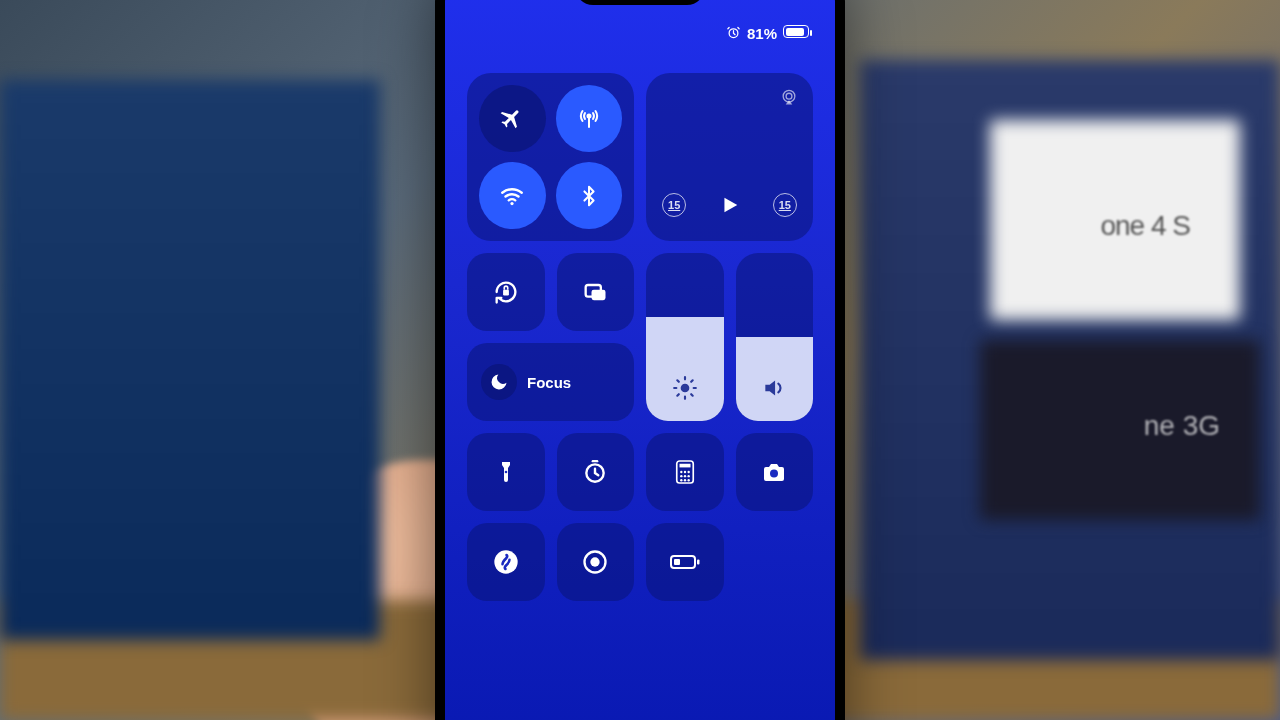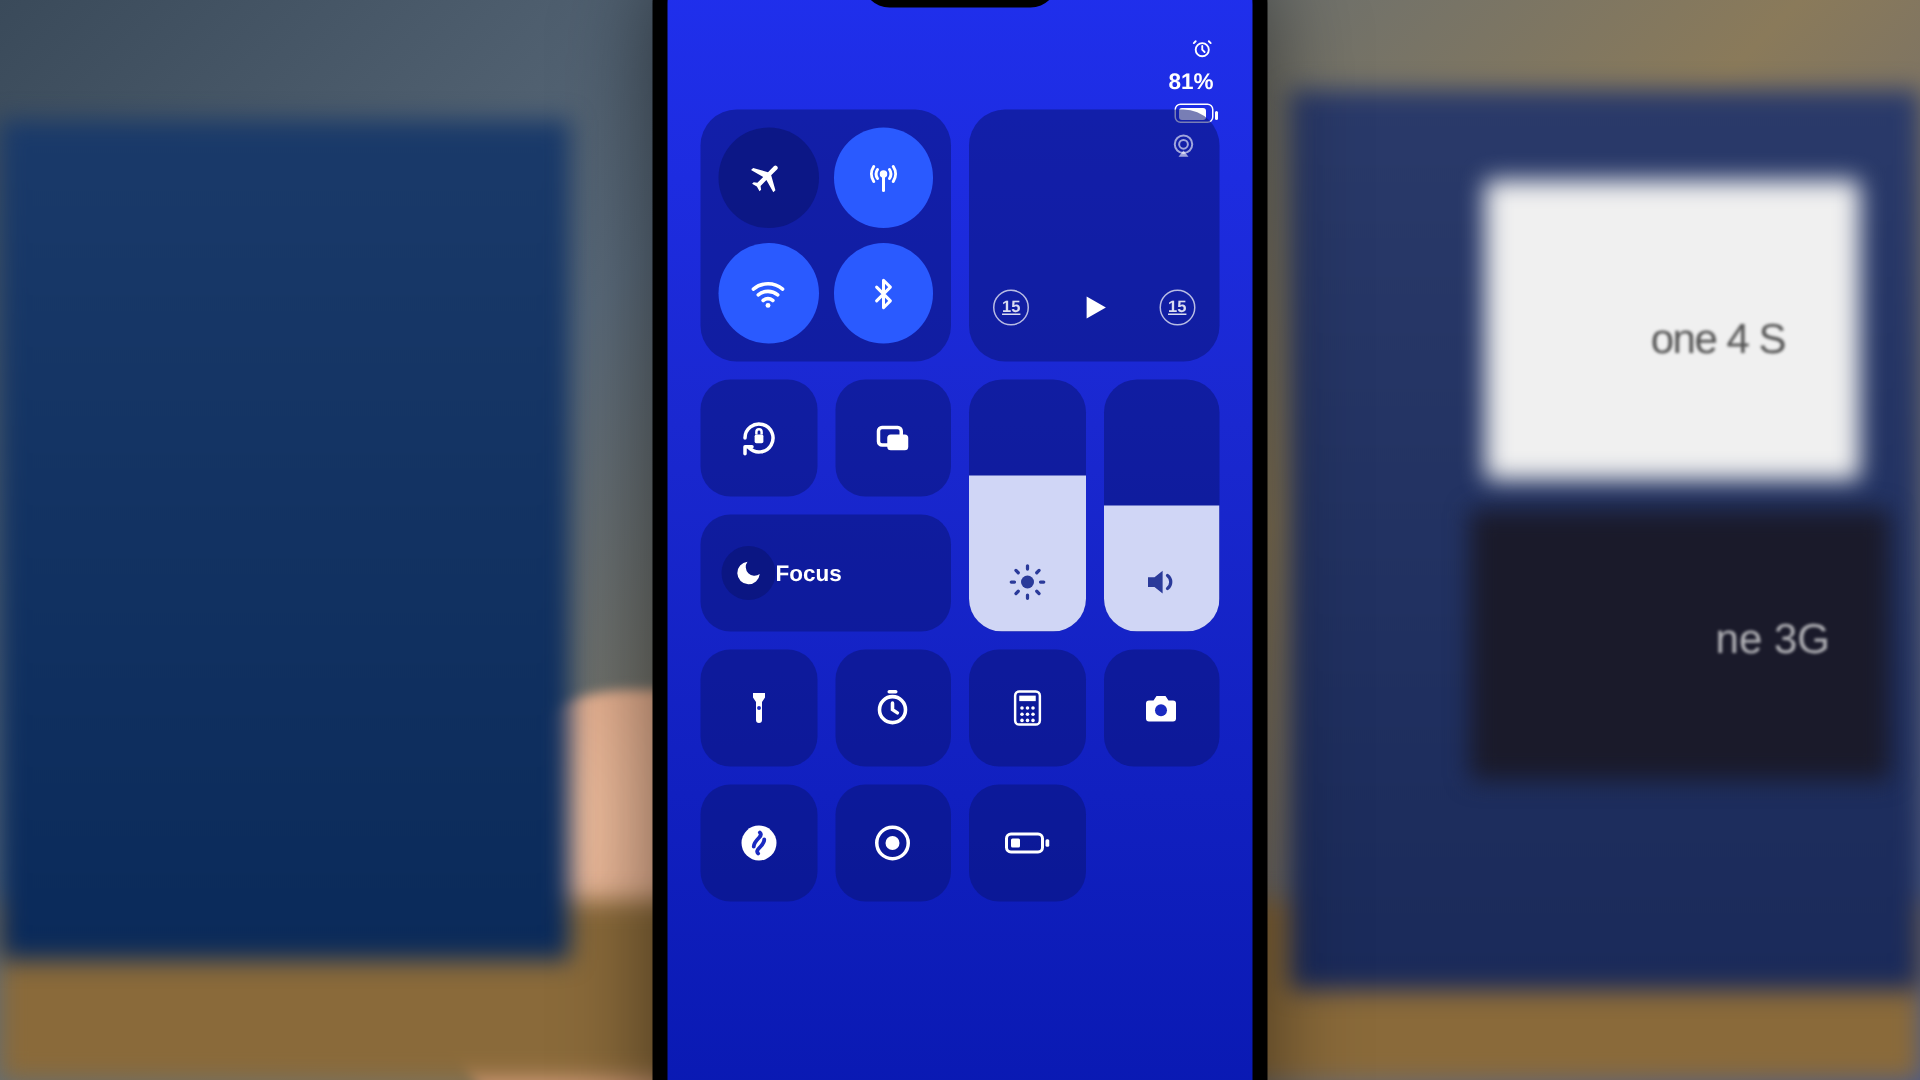--- a/index.html
+++ b/index.html
@@ -52,26 +52,25 @@
     background: #000;
     border-radius: 20px;
     z-index: 10;
   }
   
   .status {
     position: absolute;
     top: 70px;
     right: 26px;
     display: flex;
-    align-items: flex-end;
+    align-items: flex-start;
     gap: 6px;
     color: #fff;
     font-size: 15px;
     font-weight: 600;
-    flex-direction: column;
   }
   .battery-shell {
     width: 26px; height: 13px;
     border: 1.5px solid #fff;
     border-radius: 4px;
     position: relative;
     display: inline-block;
   }
   .battery-shell::after {
     content: ""; position: absolute; right: -4px; top: 3.5px;
@@ -127,21 +126,21 @@
   .conn-btn.off { background: rgba(10, 20, 120, 0.7); }
   .conn-btn.on  { background: #2a5aff; }
 
   
   .media-inner { width: 100%; height: 100%; position: relative; }
   .airplay-corner { position: absolute; top: 14px; right: 14px; color: rgba(255,255,255,0.6); }
   .media-controls { position: absolute; bottom: 24px; left: 0; right: 0; display: flex; justify-content: space-around; align-items: center; color: rgba(255,255,255,0.85); text-decoration: underline; }
   .skip { font-size: 11px; font-weight: 600; border: 1.5px solid rgba(255,255,255,0.7); border-radius: 50%; width: 24px; height: 24px; display: flex; align-items: center; justify-content: center; position: relative; }
 
   
-  .focus-tile { justify-content: flex-start; padding-left: 14px; font-size: 15px; font-weight: 600; }
+  .focus-tile { justify-content: flex-start; padding-left: 14px; gap: 10px; font-size: 15px; font-weight: 600; }
   .focus-circle { width: 36px; height: 36px; border-radius: 50%; background: rgba(10,20,120,0.7); display: flex; align-items: center; justify-content: center; }
 
   .icon { display: inline-flex; }
   svg { display: block; }
 
   
   .hand {
     position: absolute;
     left: 290px; bottom: -40px;
     width: 260px; height: 300px;

